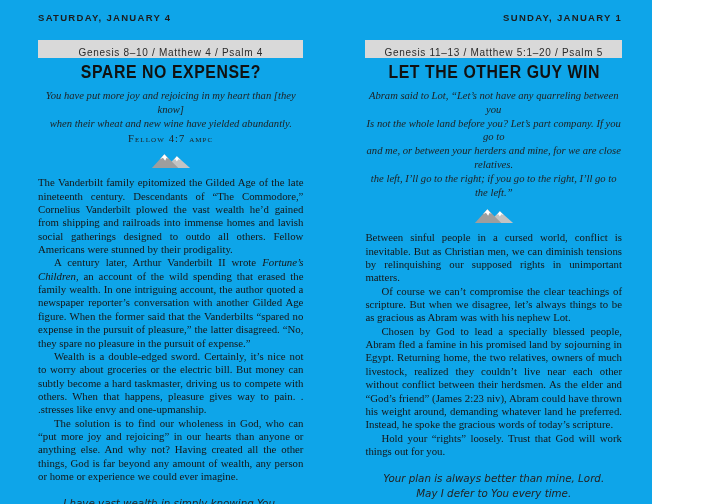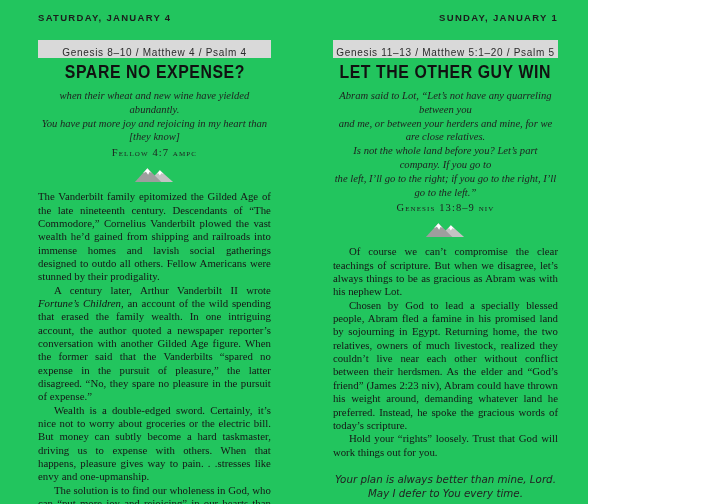--- a/index.html
+++ b/index.html
@@ -1,19 +1,19 @@
 <!DOCTYPE html>
 <html><head>
 <meta charset="utf-8">
 <style>
   * { box-sizing: border-box; margin: 0; padding: 0; }
   html, body { width: 720px; height: 504px; background: #ffffff; overflow: hidden; }
   body { font-family: "Liberation Serif", serif; color: #1d1d1d; }
 
-  .spread { display: flex; width: 588px; height: 504px; background: #22c55e; }
+  .spread { display: flex; width: 652px; height: 504px; background: #0ea5e9; }
   .page { width: 360px; height: 504px; position: relative; }
   .page.left  { padding: 12px 22px 0 38px; }
   .page.right { padding: 12px 30px 0 40px; }
 
   .page-header {
     font-family: "Liberation Sans", sans-serif;
     font-size: 9.5px; font-weight: 700; letter-spacing: 1.3px;
     color: #1c1c1c; line-height: 11px;
   }
   .page.right .page-header { text-align: right; }
@@ -75,37 +75,37 @@
 
     <div class="reading-bar">
       <span>Genesis 8–10 / Matthew 4 / Psalm 4</span>
     </div>
 
     <div class="devotion-title">
       <span>SPARE NO EXPENSE?</span>
     </div>
 
     <div class="epigraph">
+        <div>You have put more joy and rejoicing in my heart than [they know]</div>
         <div>when their wheat and new wine have yielded abundantly.</div>
-        <div>You have put more joy and rejoicing in my heart than [they know]</div>
       </div>
 
     <div class="citation">Fellow 4:7 ampc</div>
 
     <svg class="divider" viewBox="0 0 60 24" aria-hidden="true">
       <polygon points="22,23 38,7 56,23" fill="#c3c3c3"></polygon>
       <polygon points="4,23 21,4 40,23" fill="#9e9e9e"></polygon>
       <polygon points="15,11 21,4 27,11 24,9 22,13 19,9" fill="#ffffff"></polygon>
       <polygon points="34,12 38,7 43,12 40,11 38,14 36,11" fill="#ffffff"></polygon>
     </svg>
 
     <div class="body-text">
         <p class="first"><span>The Vanderbilt family epitomized the Gilded Age of the late nineteenth century. Descendants of “The Commodore,” Cornelius Vanderbilt plowed the vast wealth he’d gained from shipping and railroads into immense homes and lavish social gatherings designed to outdo all others. Fellow Americans were stunned by their prodigality.</span></p>
         <p><span>A century later, Arthur Vanderbilt II wrote </span><span class="it">Fortune’s Children,</span><span> an account of the wild spending that erased the family wealth. In one intriguing account, the author quoted a newspaper reporter’s conversation with another Gilded Age figure. When the former said that the Vanderbilts “spared no expense in the pursuit of pleasure,” the latter disagreed. “No, they spare no pleasure in the pursuit of expense.”</span></p>
-        <p><span>Wealth is a double-edged sword. Certainly, it’s nice not to worry about groceries or the electric bill. But money can subtly become a hard taskmaster, driving us to expense with others. When that happens, pleasure gives way to pain. . .stresses like envy and one-upmanship.</span></p>
+        <p><span>Wealth is a double-edged sword. Certainly, it’s nice not to worry about groceries or the electric bill. But money can subtly become a hard taskmaster, driving us to compete with others. When that happens, pleasure gives way to pain. . .stresses like envy and one-upmanship.</span></p>
         <p><span>The solution is to find our wholeness in God, who can “put more joy and rejoicing” in our hearts than anyone or anything else. And why not? Having created all the other things, God is far beyond any amount of wealth, any person or home or experience we could ever imagine.</span></p>
       </div>
 
     <div class="prayer">
         <div>I have vast wealth in simply knowing You,</div>
       </div>
   </div>
 
   <div class="page right">
     <div class="page-header">SUNDAY, JANUARY 1</div>
@@ -113,35 +113,35 @@
     <div class="reading-bar">
       <span>Genesis 11–13 / Matthew 5:1–20 / Psalm 5</span>
     </div>
 
     <div class="devotion-title">
       <span>LET THE OTHER GUY WIN</span>
     </div>
 
     <div class="epigraph">
         <div>Abram said to Lot, “Let’s not have any quarreling between you</div>
+        <div>Is not the whole land before you? Let’s part company. If you go to</div>
         <div>and me, or between your herders and mine, for we are close relatives.</div>
-        <div>Is not the whole land before you? Let’s part company. If you go to</div>
         <div>the left, I’ll go to the right; if you go to the right, I’ll go to the left.”</div>
       </div>
 
-    <div class="citation">Genesis 13:8–9 niv</div>
 
     <svg class="divider" viewBox="0 0 60 24" aria-hidden="true">
       <polygon points="22,23 38,7 56,23" fill="#c3c3c3"></polygon>
       <polygon points="4,23 21,4 40,23" fill="#9e9e9e"></polygon>
       <polygon points="15,11 21,4 27,11 24,9 22,13 19,9" fill="#ffffff"></polygon>
       <polygon points="34,12 38,7 43,12 40,11 38,14 36,11" fill="#ffffff"></polygon>
     </svg>
 
     <div class="body-text">
+        <p class="first"><span>Between sinful people in a cursed world, conflict is inevitable. But as Christian men, we can diminish tensions by relinquishing our supposed rights in unimportant matters.</span></p>
         <p><span>Of course we can’t compromise the clear teachings of scripture. But when we disagree, let’s always things to be as gracious as Abram was with his nephew Lot.</span></p>
         <p><span>Chosen by God to lead a specially blessed people, Abram fled a famine in his promised land by sojourning in Egypt. Returning home, the two relatives, owners of much livestock, realized they couldn’t live near each other without conflict between their herdsmen. As the elder and “God’s friend” (James 2:23 niv), Abram could have thrown his weight around, demanding whatever land he preferred. Instead, he spoke the gracious words of today’s scripture.</span></p>
         <p><span>Hold your “rights” loosely. Trust that God will work things out for you.</span></p>
       </div>
 
     <div class="prayer">
         <div>Your plan is always better than mine, Lord.</div>
         <div>May I defer to You every time.</div>
       </div>
   </div>

